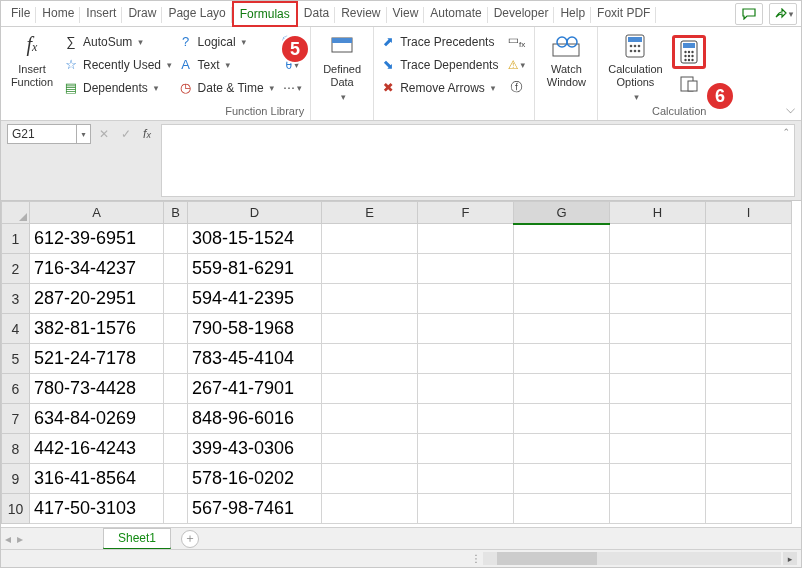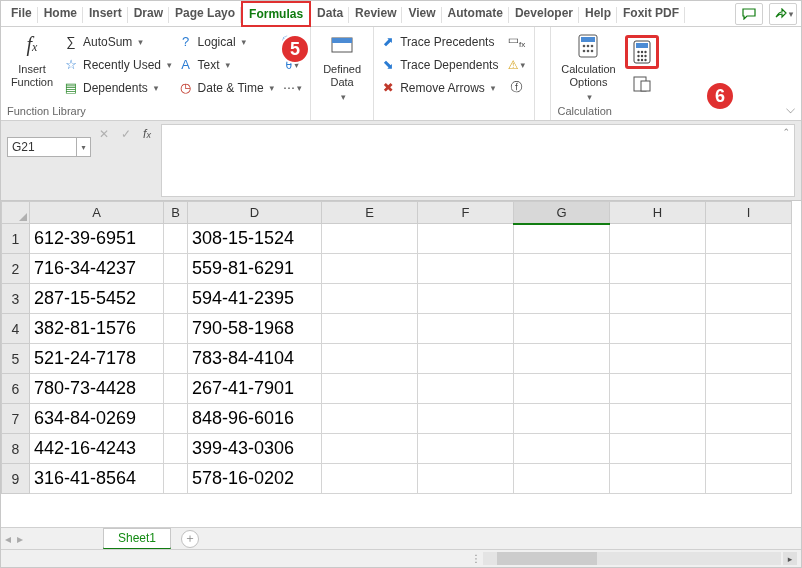--- a/index.html
+++ b/index.html
@@ -24,21 +24,20 @@
     padding: 0 4px;
     font-size: 12px;
   }
   .tab {
     padding: 4px 6px;
     height: 25px;
     line-height: 17px;
     color: #555;
     white-space: nowrap;
     position: relative;
-    font-weight: bold;
   }
   .tab.sep::after{
     content:"";
     position:absolute;
     right:0; top:6px; bottom:3px;
     width:1px;
     background:#e0e0e0;
   }
   .tab.active {
     color: #0f7b0f;
@@ -76,21 +75,21 @@
     padding:4px 6px 1px 6px;
     border-right:1px solid #e0e0e0;
     height:100%;
   }
   .group-body {
     display:flex;
     gap:6px;
     flex:1;
   }
   .group-label {
-    text-align:left;
+    text-align:right;
     font-size:11px;
     color:#666;
     padding-bottom:2px;
   }
   .col {
     display:flex;
     flex-direction:column;
     gap:2px;
     justify-content:flex-start;
   }
@@ -166,21 +165,20 @@
     align-items:stretch;
     height:80px;
     border-bottom:1px solid #c8c8c8;
     background:#e9e9e9;
   }
   .namebox-wrap {
     display:flex; align-items:flex-start;
     padding-top:3px;
     padding-left:6px;
     gap:4px;
-    margin-top:13px;
   }
   .namebox {
     width:70px;
     height:20px;
     background:#fff;
     border:1px solid #b0b0b0;
     font-size:12px;
     color:#333;
     display:flex;
     align-items:center;
@@ -485,20 +483,34 @@
             <span class="dd">▾</span>
           </div>
         <div class="small-btn">
             <span>ⓕ</span>
           </div>
       </div>
     </div>
   </div>
 
   <div class="group">
+    <div class="group-body">
+      <div class="big-btn">
+        <div class="bicon">
+          <svg width="30" height="24">
+              <rect x="2" y="10" width="26" height="12" fill="none" stroke="#555"></rect>
+              <circle cx="11" cy="8" r="5" fill="none" stroke="#2b7cd3" stroke-width="1.5"></circle>
+              <circle cx="21" cy="8" r="5" fill="none" stroke="#2b7cd3" stroke-width="1.5"></circle>
+              <line x1="16" y1="8" x2="16" y2="8" stroke="#2b7cd3"></line>
+            </svg>
+        </div>
+        <span style="white-space:pre-line;">Watch
+Window</span>
+      </div>
+    </div>
     <div class="group-label">&nbsp;</div>
   </div>
 
   <div class="group" style="border-right:none;">
     <div class="group-body">
       <div class="big-btn" style="width:62px;">
         <div class="bicon">
           <svg width="26" height="26">
               <rect x="4" y="2" width="18" height="22" rx="2" fill="none" stroke="#555"></rect>
               <rect x="6" y="4" width="14" height="5" fill="#4b8bd4"></rect>
@@ -606,21 +618,21 @@
           <td class="cell narrow"></td>
           <td class="cell">559-81-6291</td>
           <td class="cell"></td>
           <td class="cell"></td>
           <td class="cell"></td>
           <td class="cell"></td>
           <td class="cell"></td>
         </tr>
         <tr>
           <td class="rowhead">3</td>
-          <td class="cell">287-15-5452</td>
+          <td class="cell">287-20-2951</td>
           <td class="cell narrow"></td>
           <td class="cell">594-41-2395</td>
           <td class="cell"></td>
           <td class="cell"></td>
           <td class="cell"></td>
           <td class="cell"></td>
           <td class="cell"></td>
         </tr>
         <tr>
           <td class="rowhead">4</td>
@@ -630,21 +642,21 @@
           <td class="cell"></td>
           <td class="cell"></td>
           <td class="cell"></td>
           <td class="cell"></td>
           <td class="cell"></td>
         </tr>
         <tr>
           <td class="rowhead">5</td>
           <td class="cell">521-24-7178</td>
           <td class="cell narrow"></td>
-          <td class="cell">783-84-4104</td>
+          <td class="cell">783-45-4104</td>
           <td class="cell"></td>
           <td class="cell"></td>
           <td class="cell"></td>
           <td class="cell"></td>
           <td class="cell"></td>
         </tr>
         <tr>
           <td class="rowhead">6</td>
           <td class="cell">780-73-4428</td>
           <td class="cell narrow"></td>
@@ -675,20 +687,31 @@
           <td class="cell"></td>
           <td class="cell"></td>
           <td class="cell"></td>
           <td class="cell"></td>
         </tr>
         <tr>
           <td class="rowhead">9</td>
           <td class="cell">316-41-8564</td>
           <td class="cell narrow"></td>
           <td class="cell">578-16-0202</td>
+          <td class="cell"></td>
+          <td class="cell"></td>
+          <td class="cell"></td>
+          <td class="cell"></td>
+          <td class="cell"></td>
+        </tr>
+        <tr>
+          <td class="rowhead">10</td>
+          <td class="cell">417-50-3103</td>
+          <td class="cell narrow"></td>
+          <td class="cell">567-98-7461</td>
           <td class="cell"></td>
           <td class="cell"></td>
           <td class="cell"></td>
           <td class="cell"></td>
           <td class="cell"></td>
         </tr>
       </tbody>
   </table>
 </div>
 

